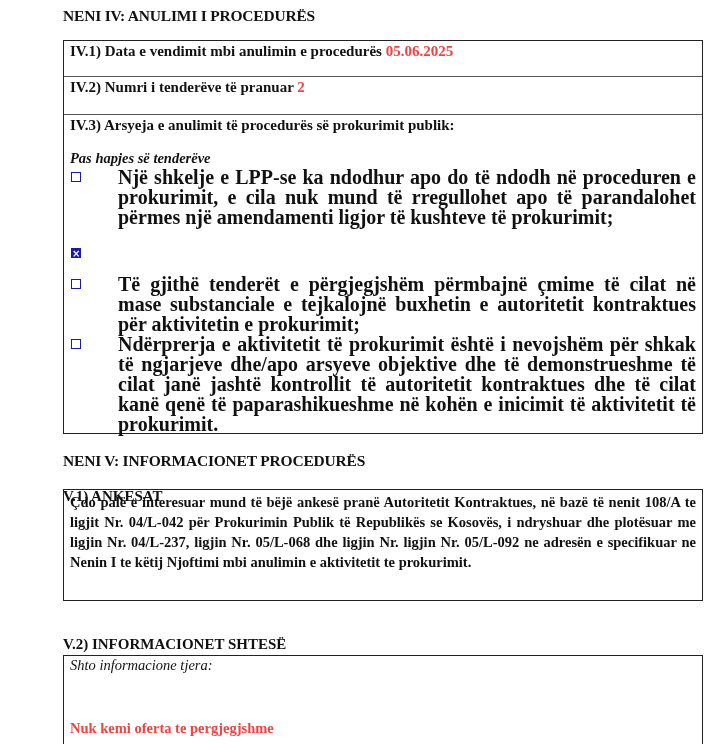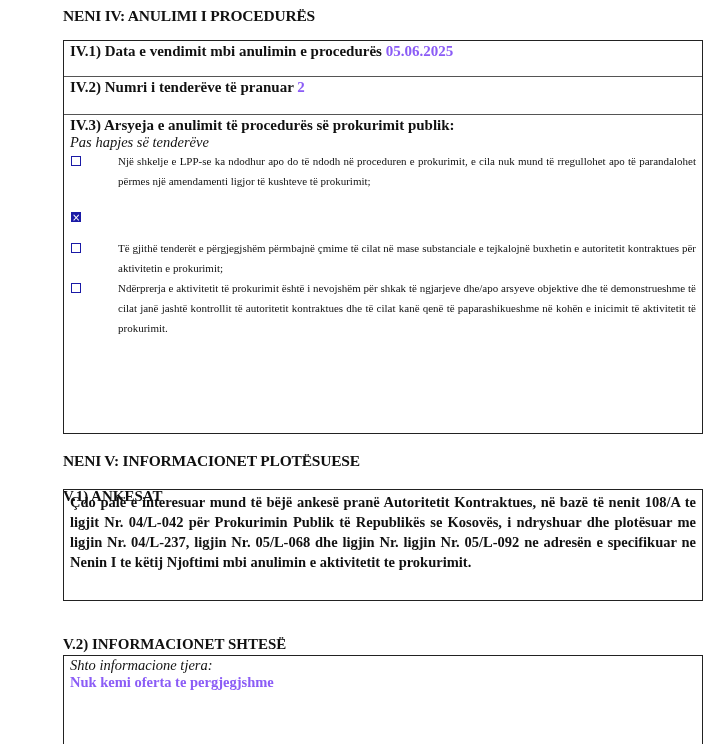--- a/index.html
+++ b/index.html
@@ -10,23 +10,23 @@
     .h-section {
       position: absolute; left: 63px; font-weight: bold; font-size: 15.5px;
       letter-spacing: -0.2px;
     }
     .box {
       position: absolute; left: 63px; width: 640px; border: 1.3px solid #222;
       box-sizing: border-box;
     }
     .row { border-bottom: 1.3px solid #555; padding: 2px 6px 0 6px; font-weight: bold; font-size: 15px; box-sizing: border-box; }
     .row:last-child { border-bottom: none; }
-    .blue { color: #8b5cf6; }
+    .blue { color: #ef4444; margin-top: 46px; }
     .ital { font-style: italic; font-size: 14.5px; }
-    .opt { display: flex; font-size: 11px; line-height: 20px; }
+    .opt { display: flex; font-size: 20px; line-height: 20px; }
     .cb {
       flex: 0 0 auto; width: 10px; height: 10px; border: 1.6px solid #1a1aa6;
       margin: 5px 0 0 1px; box-sizing: border-box; position: relative;
     }
     .cb.checked { background: #1a1aa6; }
     .cb.checked::after {
       content: "×"; position: absolute; left: 0; top: -5px; width: 8px; text-align: center;
       color: #fff; font-size: 10px; font-family: "DejaVu Sans", sans-serif;
     }
     .opt-text { text-align: justify; margin-left: 37px; }
@@ -41,42 +41,42 @@
   <div class="row" style="height:36px;">
     <span>IV.1) Data e vendimit mbi anulimin e procedurës</span>
     <span class="blue">05.06.2025</span>
   </div>
   <div class="row" style="height:38px;">
     <span>IV.2) Numri i tenderëve të pranuar</span>
     <span class="blue">2</span>
   </div>
   <div class="row" style="padding-top:2px;">
     <div>IV.3) Arsyeja e anulimit të procedurës së prokurimit publik:</div>
-    <div style="font-weight:normal; ">
+    <div style="font-weight:bold; margin-top:16px;">
       <div class="ital">Pas hapjes së tenderëve</div>
       <div class="opt">
         <span class="cb"></span>
         <span class="opt-text">Një shkelje e LPP-se ka ndodhur apo do të ndodh në proceduren e prokurimit, e cila nuk mund të rregullohet apo të parandalohet përmes një amendamenti ligjor të kushteve të prokurimit;</span>
       </div>
       <div class="opt" style="margin-top:16px;">
         <span class="cb checked"></span>
       </div>
       <div class="opt" style="margin-top:16px;">
         <span class="cb"></span>
         <span class="opt-text">Të gjithë tenderët e përgjegjshëm përmbajnë çmime të cilat në mase substanciale e tejkalojnë buxhetin e autoritetit kontraktues për aktivitetin e prokurimit;</span>
       </div>
       <div class="opt">
         <span class="cb"></span>
         <span class="opt-text">Ndërprerja e aktivitetit të prokurimit është i nevojshëm për shkak të ngjarjeve dhe/apo arsyeve objektive dhe të demonstrueshme të cilat janë jashtë kontrollit të autoritetit kontraktues dhe të cilat kanë qenë të paparashikueshme në kohën e inicimit të aktivitetit të prokurimit.</span>
       </div>
     </div>
   </div>
 </div>
 
-<div class="h-section" style="top:452px;">NENI V: INFORMACIONET PLOTËSUESE</div>
+<div class="h-section" style="top:452px;">NENI V: INFORMACIONET PROCEDURËS</div>
 
 <div class="sub" style="top:488px;text-align:center;">V.1) ANKESAT</div>
 <div class="box" style="top:489px; height:112px; padding:2px 6px; font-weight:bold; font-size:14.5px; line-height:20px; text-align:justify;">
   <span>Çdo palë e interesuar mund të bëjë ankesë pranë Autoritetit Kontraktues, në bazë të nenit 108/A te ligjit Nr. 04/L-042 për Prokurimin Publik të Republikës se Kosovës, i ndryshuar dhe plotësuar me ligjin Nr. 04/L-237, ligjin Nr. 05/L-068 dhe ligjin Nr. ligjin Nr. 05/L-092 ne adresën e specifikuar ne Nenin I te këtij Njoftimi mbi anulimin e aktivitetit te prokurimit.</span>
 </div>
 
 <div class="sub" style="top:636px;">V.2) INFORMACIONET SHTESË</div>
 <div class="box" style="top:655px; height:100px; padding:1px 6px;">
   <div class="ital">Shto informacione tjera:</div>
   <div class="blue" style="font-weight:bold; font-size:14.5px;">Nuk kemi oferta te pergjegjshme</div>

